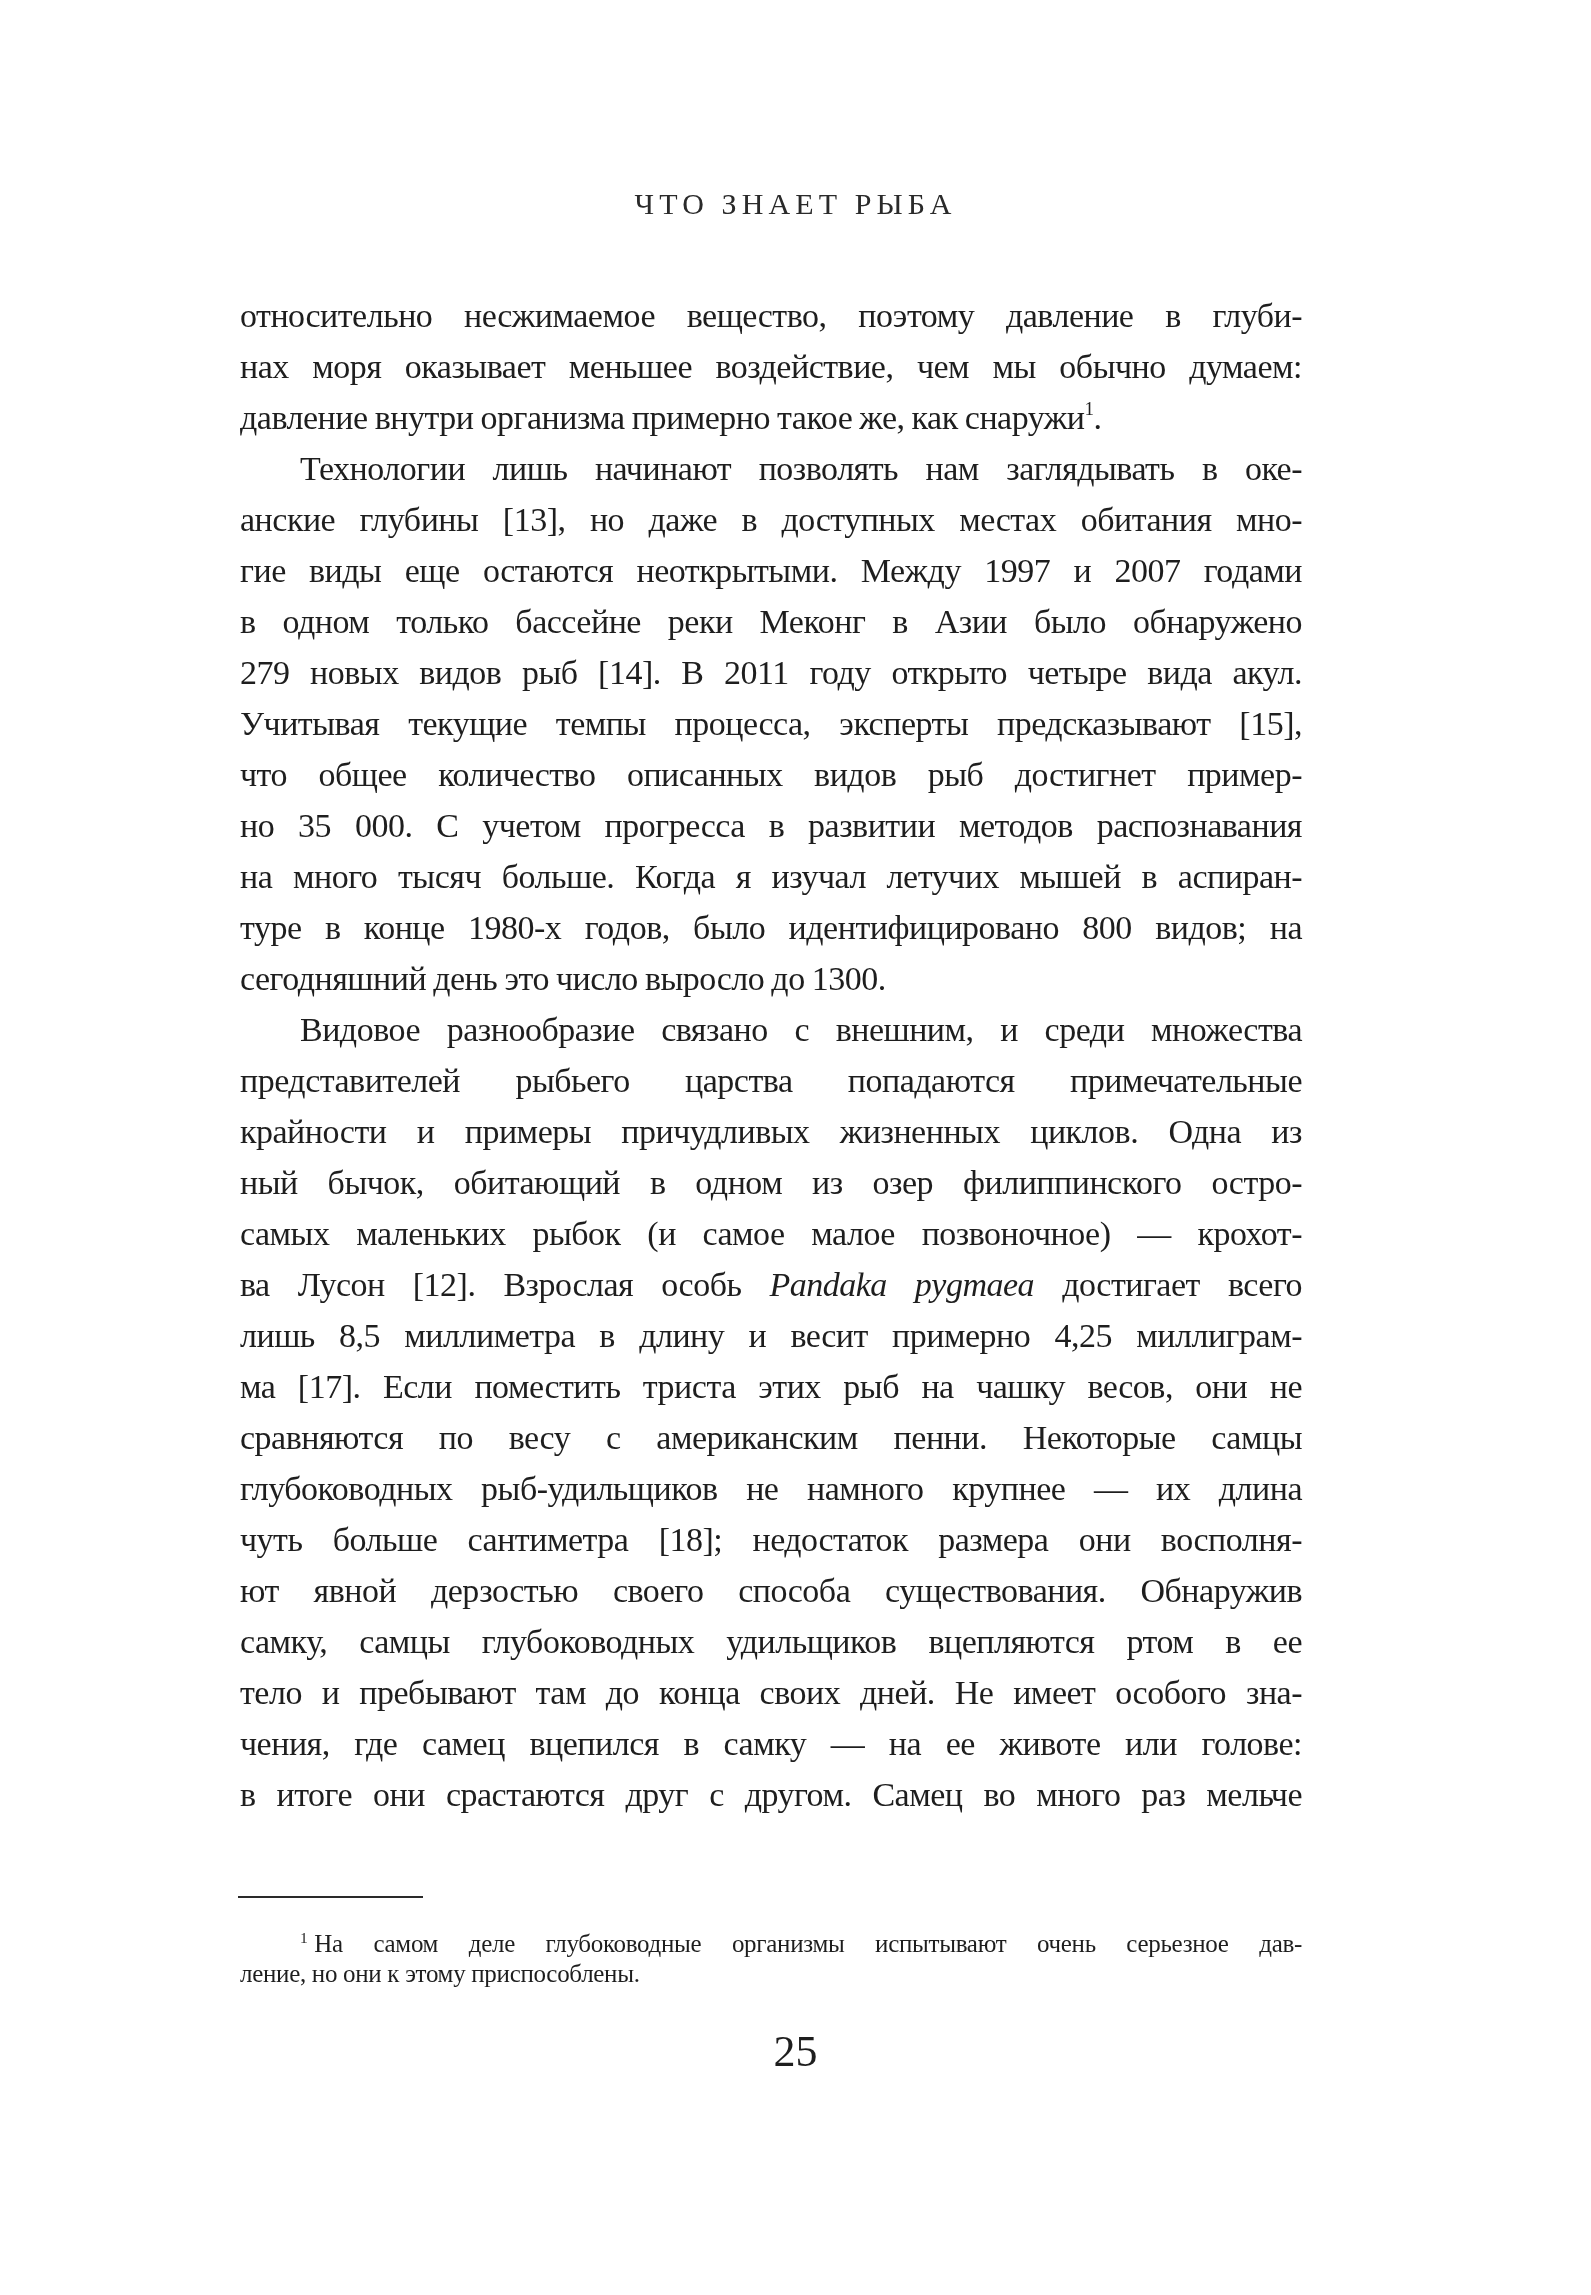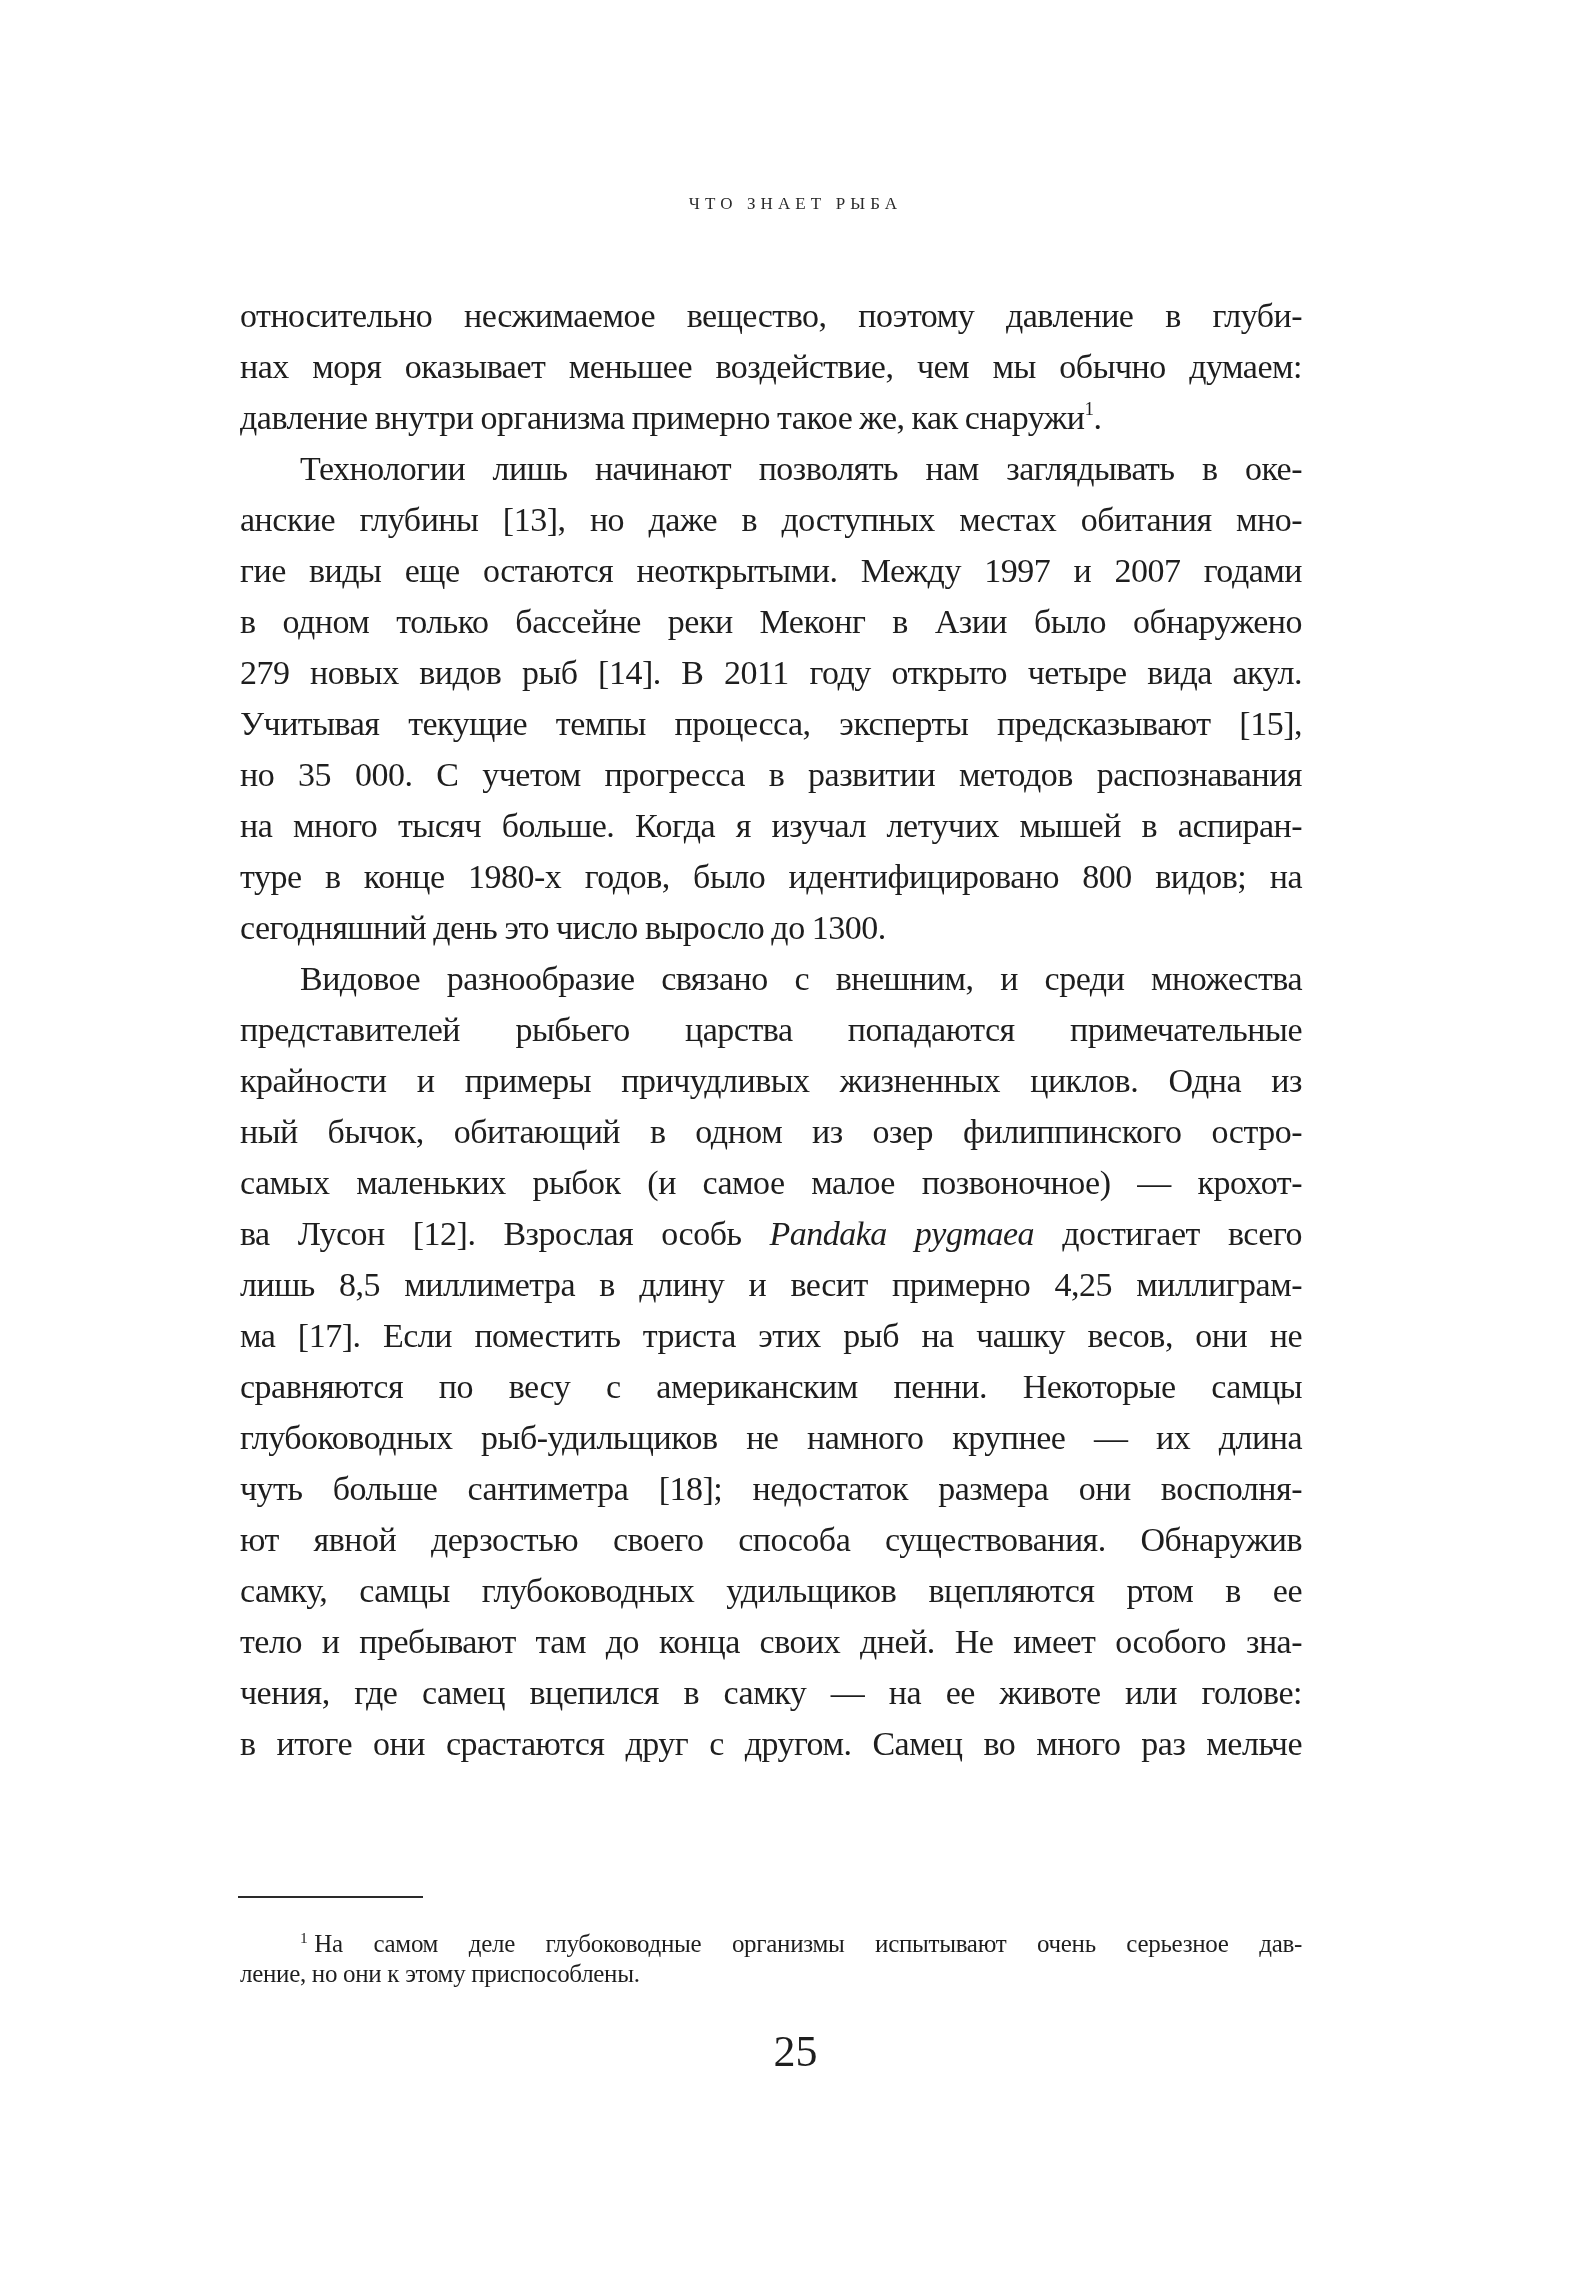--- a/index.html
+++ b/index.html
@@ -1,19 +1,19 @@
 <!DOCTYPE html>
 <html style="font-size:13.7px"><head>
 <meta charset="utf-8">
 <style>
   html, body { margin: 0; padding: 0; background: #ffffff; }
   body { width: 1591px; height: 2295px; position: relative; overflow: hidden;
          font-family: "Liberation Serif", "DejaVu Serif", serif; color: #1e1e1e; }
   .running-header { position: absolute; top: 190px; left: 0; width: 1591px; text-align: center;
-         font-size: 17px; letter-spacing: 5.1px; line-height: 27.4px; color: #2a2a2a; }
+         font-size: 30px; letter-spacing: 5.1px; line-height: 27.4px; color: #2a2a2a; }
   .body-text { position: absolute; left: 240px; top: 290px; width: 1062px; }
   .line { height: 51px; line-height: 51px; font-size: 34px; white-space: nowrap;
           text-align: justify; text-align-last: justify; letter-spacing: -0.5px; word-spacing: -0.9px; }
   .line.last { text-align-last: left; text-align: center; }
   .line.indent { padding-left: 60px; }
   .line i { font-style: italic; }
   sup.fn { font-size: 19px; vertical-align: 13.7px; line-height: 0; }
   .fn-rule { position: absolute; left: 238px; top: 1896px; width: 185px; height: 1.7px; background: #2a2a2a; }
   .footnotes { position: absolute; left: 240px; top: 1929px; width: 1062px; }
   .fn-line { height: 30px; line-height: 30px; font-size: 25px; white-space: nowrap;
@@ -37,20 +37,21 @@
     <div class="line last"><span>давление внутри организма примерно такое же, как снаружи</span><sup class="fn">1</sup><span>.</span></div>
   </div>
 
   <div class="paragraph">
     <div class="line indent">Технологии лишь начинают позволять нам заглядывать в оке-</div>
     <div class="line">анские глубины [13], но даже в доступных местах обитания мно-</div>
     <div class="line">гие виды еще остаются неоткрытыми. Между 1997 и 2007 годами</div>
     <div class="line">в одном только бассейне реки Меконг в Азии было обнаружено</div>
     <div class="line">279 новых видов рыб [14]. В 2011 году открыто четыре вида акул.</div>
     <div class="line">Учитывая текущие темпы процесса, эксперты предсказывают [15],</div>
+    <div class="line">что общее количество описанных видов рыб достигнет пример-</div>
     <div class="line">но 35 000. С учетом прогресса в развитии методов распознавания</div>
     <div class="line">на много тысяч больше. Когда я изучал летучих мышей в аспиран-</div>
     <div class="line">туре в конце 1980-х годов, было идентифицировано 800 видов; на</div>
     <div class="line last">сегодняшний день это число выросло до 1300.</div>
   </div>
 
   <div class="paragraph">
     <div class="line indent">Видовое разнообразие связано с внешним, и среди множества</div>
     <div class="line">представителей рыбьего царства попадаются примечательные</div>
     <div class="line">крайности и примеры причудливых жизненных циклов. Одна из</div>

